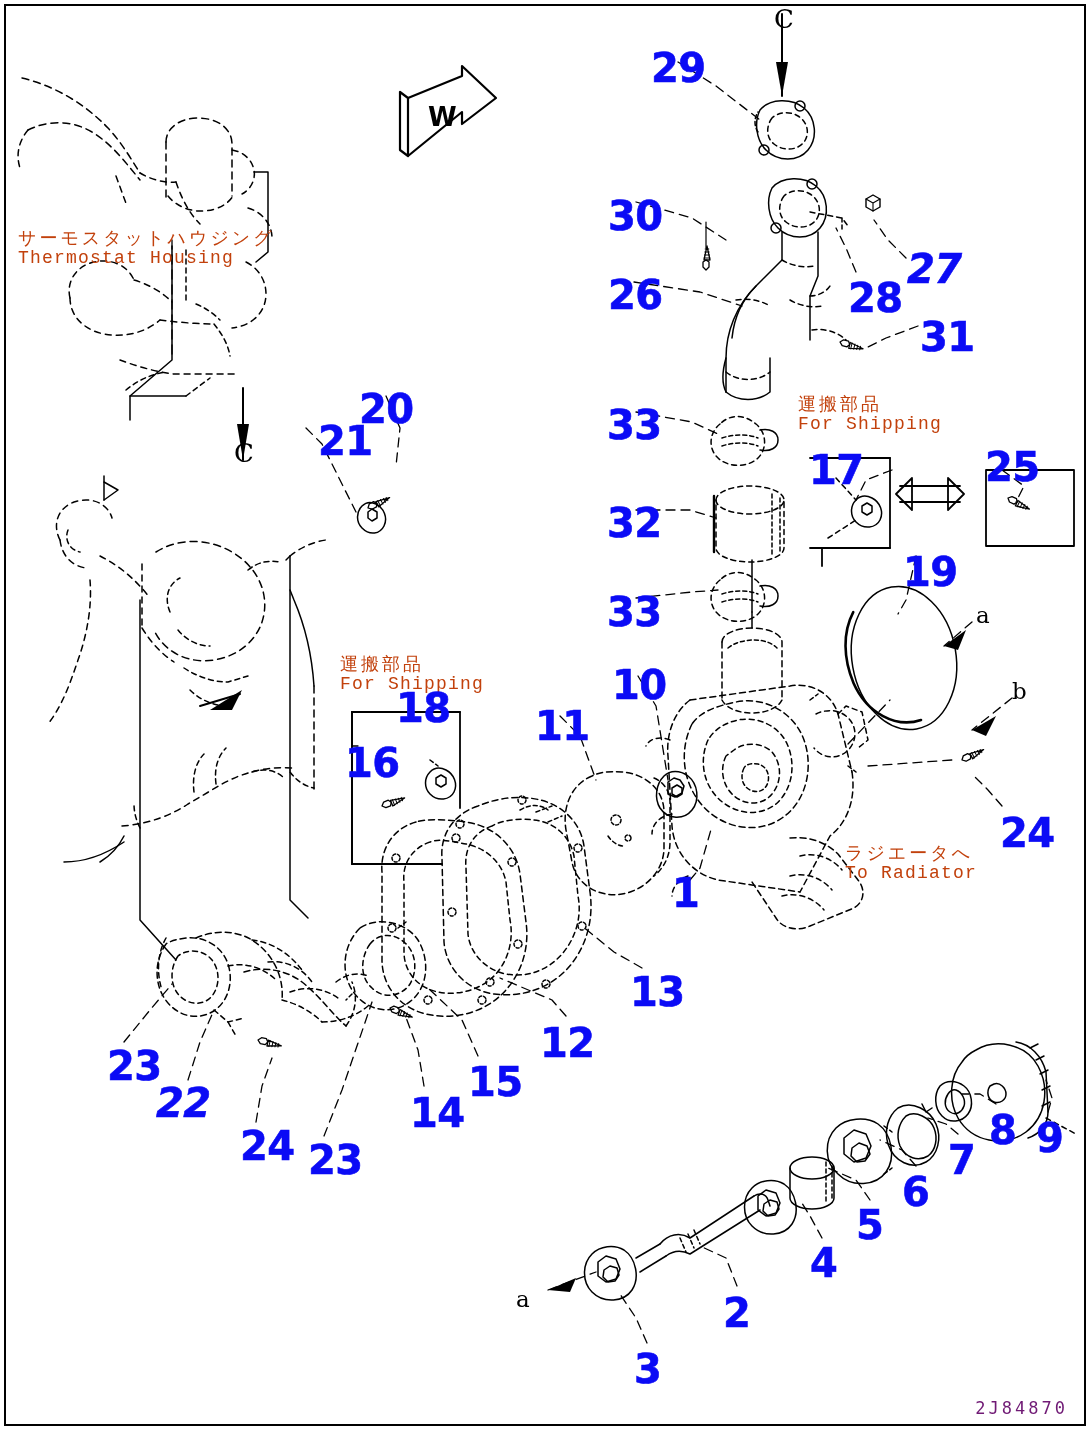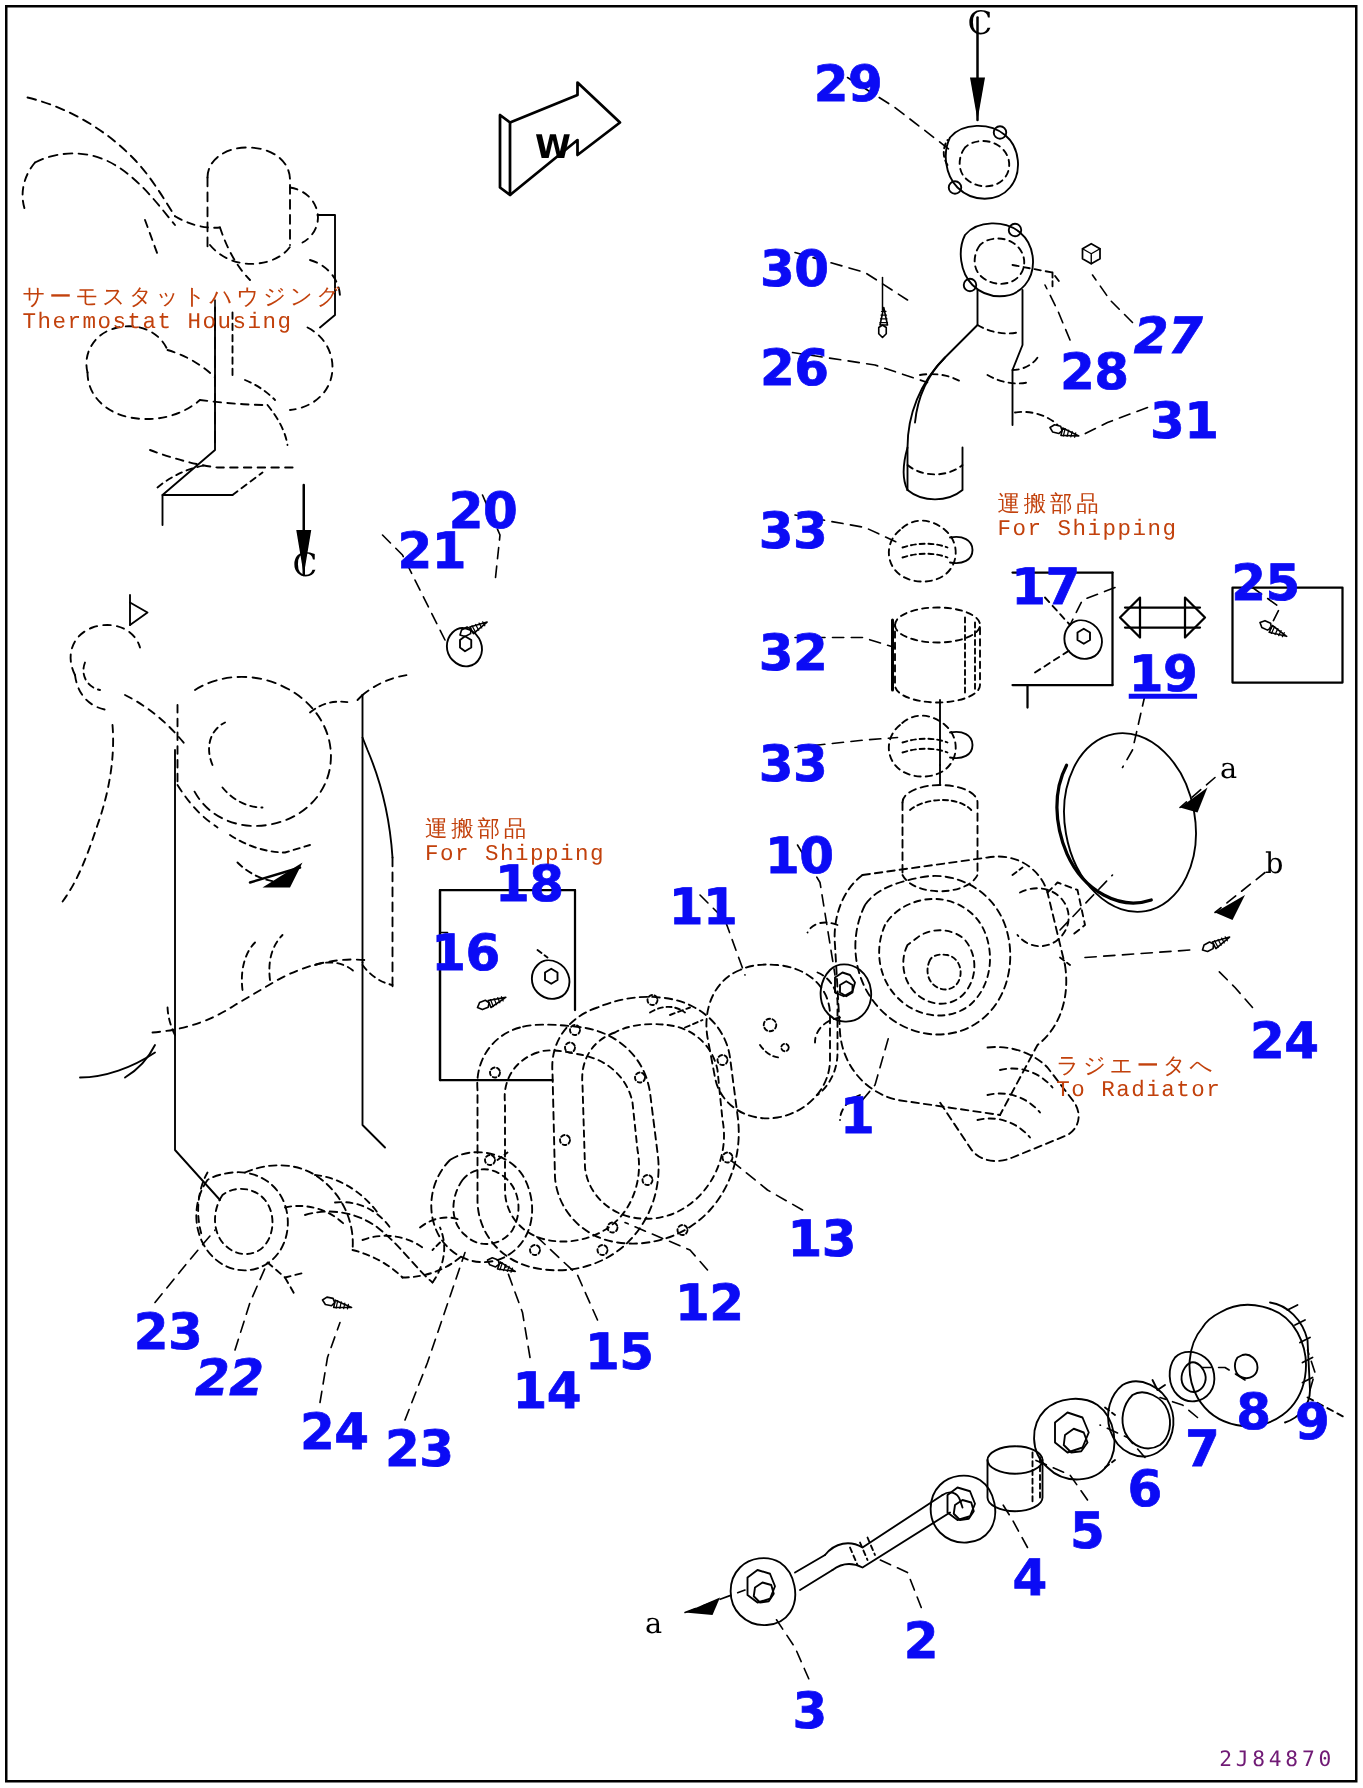--- a/index.html
+++ b/index.html
@@ -514,21 +514,21 @@
       <div class="callout" style="left: 1036px; top: 1118px;">9</div>
       <div class="callout" style="left: 612px; top: 665px;">10</div>
       <div class="callout" style="left: 535px; top: 706px;">11</div>
       <div class="callout" style="left: 540px; top: 1023px;">12</div>
       <div class="callout" style="left: 630px; top: 972px;">13</div>
       <div class="callout" style="left: 410px; top: 1093px;">14</div>
       <div class="callout" style="left: 468px; top: 1062px;">15</div>
       <div class="callout" style="left: 345px; top: 743px;">16</div>
       <div class="callout" style="left: 809px; top: 450px;">17</div>
       <div class="callout" style="left: 396px; top: 688px;">18</div>
-      <div class="callout" style="left: 903px; top: 520px; text-decoration: underline;">19</div>
+      <div class="callout" style="left: 903px; top: 552px;">19</div>
       <div class="callout" style="left: 359px; top: 389px;">20</div>
       <div class="callout" style="left: 281px; top: 421px; margin-left: 37px;">21</div>
       <div class="callout" style="left: 156px; top: 1083px; font-style: italic;">22</div>
       <div class="callout" style="left: 107px; top: 1046px;">23</div>
       <div class="callout" style="left: 308px; top: 1140px;">23</div>
       <div class="callout" style="left: 240px; top: 1126px;">24</div>
       <div class="callout" style="left: 1000px; top: 813px;">24</div>
       <div class="callout" style="left: 985px; top: 447px;">25</div>
       <div class="callout" style="left: 608px; top: 275px;">26</div>
       <div class="callout" style="left: 907px; top: 249px; font-style: italic;">27</div>

